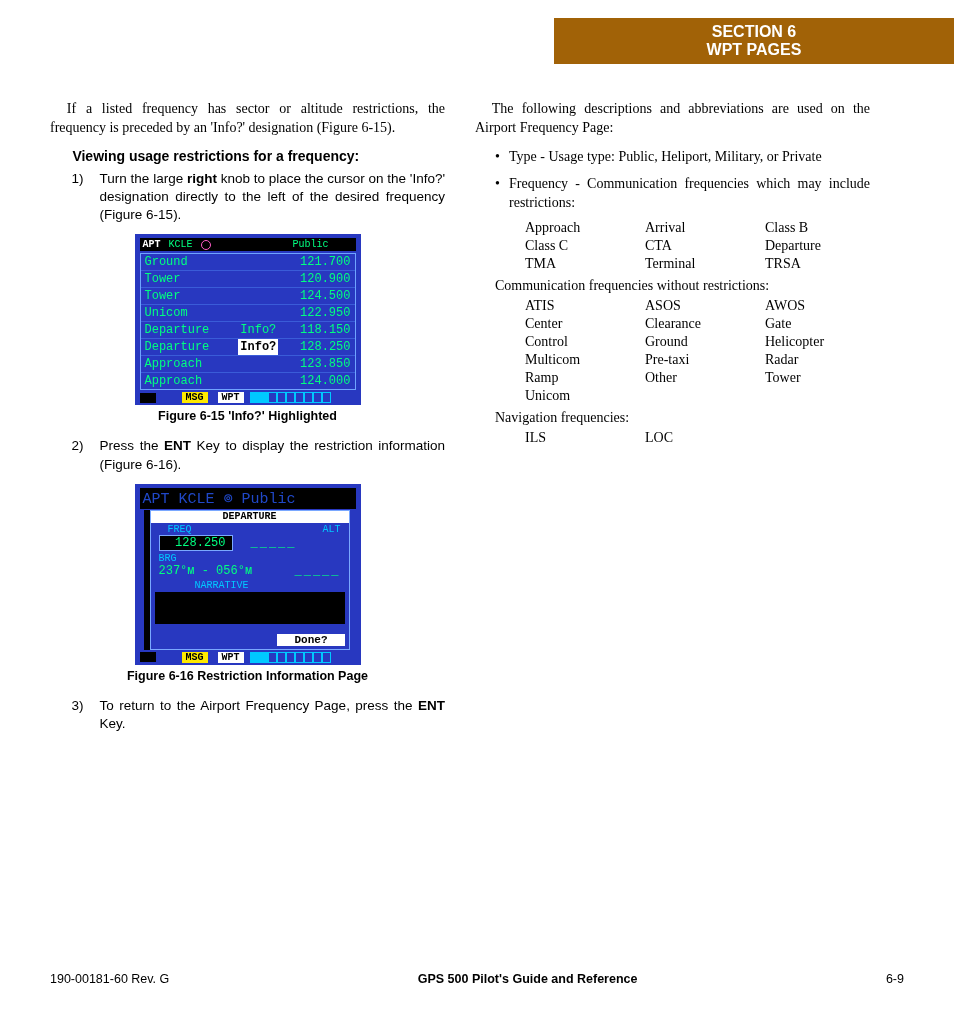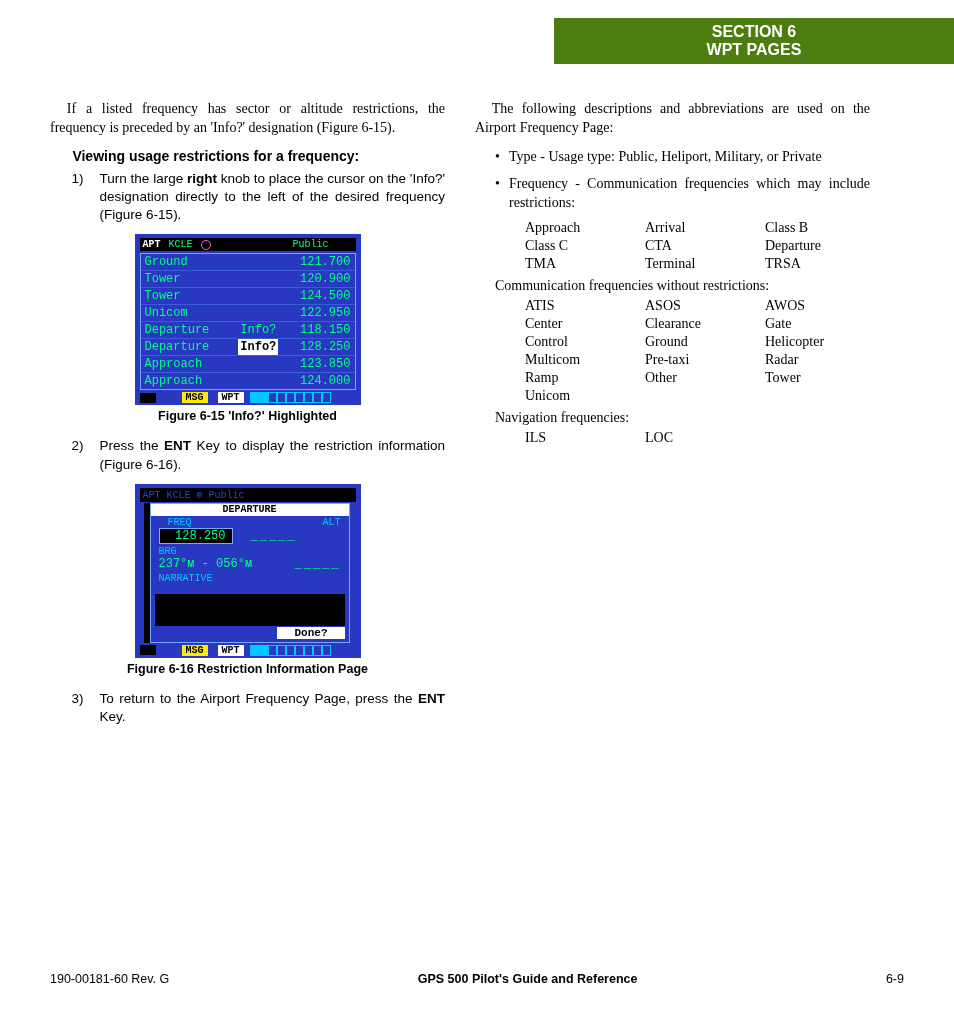--- a/index.html
+++ b/index.html
@@ -17,21 +17,21 @@
     height: 1014px;
     box-sizing: border-box;
     padding: 0 50px;
   }
   .header-band {
     position: absolute;
     top: 18px;
     right: 0;
     width: 400px;
     height: 46px;
-    background: #4d7c0f;
+    background: #a16207;
     color: #fff;
     font-family: Arial, Helvetica, sans-serif;
     font-weight: bold;
     font-size: 16px;
     text-align: center;
     display: flex;
     flex-direction: column;
     justify-content: center;
     line-height: 1.15;
   }
@@ -146,40 +146,40 @@
   .device2 {
     width: 216px;
     margin: 8px auto 4px auto;
     background: #2838c0;
     padding: 4px 5px 2px 5px;
     font-family: 'Courier New', monospace;
     position: relative;
   }
   .d2-top {
     background:#000;
-    font-size:10px; color:#1a3090;
+    font-size:15px; color:#1a3090;
     padding:1px 3px;
   }
   .d2-top .ghost { color:#2048c8;}
   .d2-dialog {
     margin: 1px 6px 0 10px;
     border: 1px solid #7aa8ff;
     background: #2838c0;
     height: 138px;
     position: relative;
     box-shadow: -6px 0 0 0 #000;
   }
   .d2-title { background:#fff; color:#000; font-size:10px; font-weight:bold; text-align:center; padding:0; line-height:12px;}
   .d2-lbls { display:flex; color:#00c8ff; font-size:10px; padding: 1px 8px 0 17px; justify-content:space-between;}
   .d2-vals { display:flex; padding:0 8px; gap:18px; align-items:center;}
   .d2-freq { border:1px solid #7aa8ff; background:#000; color:#00ff80; font-size:12px; padding:0 6px; width:60px; text-align:right;}
   .d2-dash { color:#00ff80; font-size:12px; letter-spacing:2px;}
   .d2-lbl2 { color:#00c8ff; font-size:10px; padding:2px 8px 0 8px;}
   .d2-brg { color:#00ff80; font-size:12px; padding:0 8px; display:flex; justify-content:space-between;}
-  .d2-narr { color:#00c8ff; font-size:10px; padding:2px 8px 9px 8px;}
+  .d2-narr { color:#00c8ff; font-size:10px; padding:2px 8px 0 8px;margin-left:36px;}
   .d2-black { background:#000; height:32px; margin:1px 4px;}
   .d2-done { position:absolute; right:4px; bottom:3px; background:#fff; color:#000; font-size:11px; font-weight:bold; padding:0 17px;}
 </style>
 </head>
 <body>
 
 <div class="page">
   <div class="header-band">
     <div>SECTION 6</div>
     <div>WPT PAGES</div>

